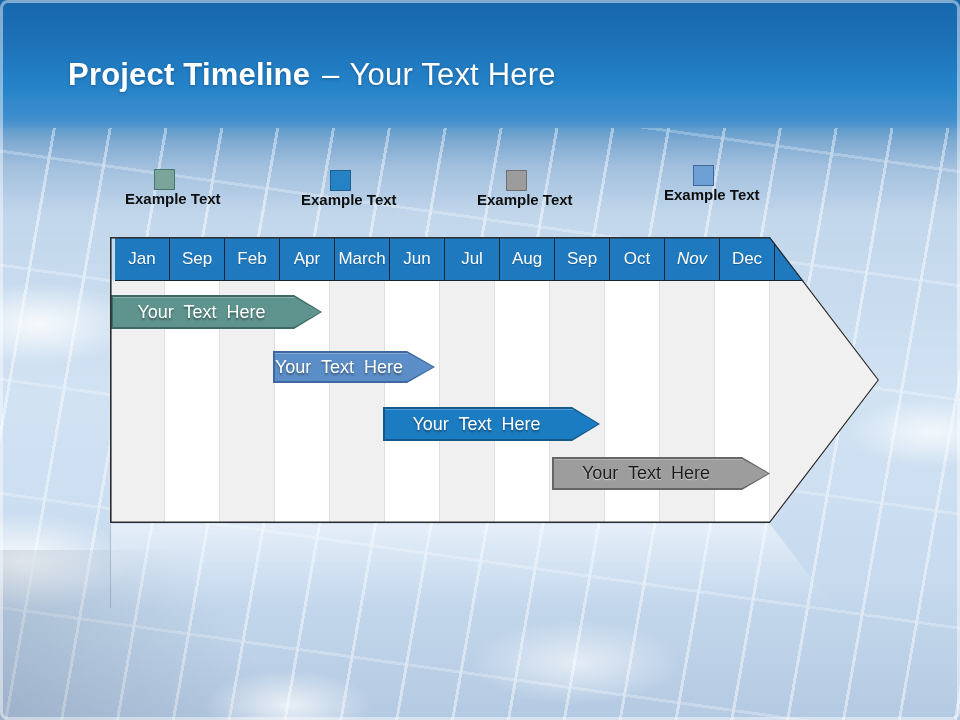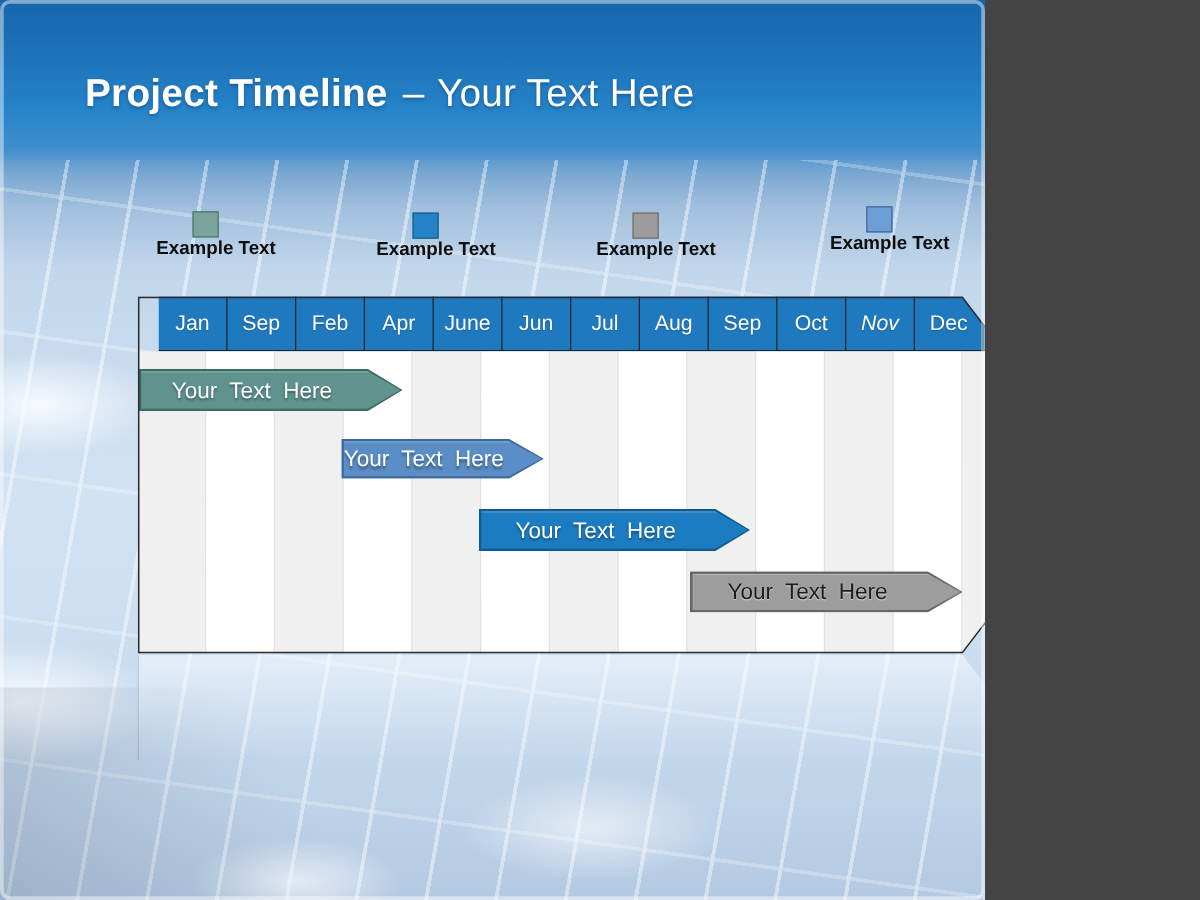--- a/index.html
+++ b/index.html
@@ -1,17 +1,17 @@
 <!DOCTYPE html>
 <html><head>
 <meta charset="utf-8">
 <style>
   html,body{margin:0;padding:0;}
   body{background:#444;}
-  .slide{position:relative;width:788px;height:720px;overflow:hidden;
+  .slide{position:relative;width:960px;height:720px;overflow:hidden;
          font-family:"Liberation Sans",sans-serif;background:#ec4899;}
 
   
   .bg-sky{position:absolute;inset:0;
     background:linear-gradient(180deg,
       #1766ac 0%, #1d72b8 6%, #2583c9 12%, #3f8ecd 16.5%,
       #7aa8d2 19.5%, #a2c1df 23%, #c6daee 30%, #d3e4f4 55%,
       #c7daee 80%, #b4cae2 100%);}
   .bg-building{position:absolute;left:0;right:0;top:128px;bottom:0;opacity:.5;
     background:
@@ -38,21 +38,21 @@
 
   
   .legend{position:absolute;inset:0;z-index:3;pointer-events:none;}
   .legend-item{position:absolute;display:flex;align-items:center;flex-direction:column;}
   .legend-swatch{display:inline-block;width:21px;height:21px;border:1.6px solid #333;box-sizing:border-box;}
   .legend-label{margin-left:16px;font-size:15px;font-weight:700;color:#0e0e0e;}
 
   
   .gantt{position:absolute;left:110px;top:237px;width:770px;height:286px;z-index:4;
     clip-path:polygon(0 0,660px 0,769px 143px,660px 286px,0 286px);}
-  .months{position:absolute;left:17px;top:0;width:770px;height:44px;display:flex;
+  .months{position:absolute;left:5px;top:0;width:770px;height:44px;display:flex;
     border-bottom:1.6px solid #1a2430;box-sizing:border-box;}
   .mcell{width:55px;height:100%;display:flex;align-items:center;justify-content:center;
     color:#fff;font-size:17px;border-right:1.6px solid #1a2430;box-sizing:border-box;
     text-shadow:0 1px 1px rgba(0,0,0,.25);flex:none;}
   .tbody{position:absolute;left:0;top:44px;width:770px;height:242px;display:flex;
     box-shadow:inset 0 6px 6px -4px rgba(0,0,0,.08);}
   .col{width:55px;height:100%;box-sizing:border-box;border-right:1px solid #e0e0e0;flex:none;}
   .col.alt{background:#f0f0f1;}
   .col.lite{background:#ffffff;}
   .tail{flex:1;background:#f0f0f1;}
@@ -102,21 +102,21 @@
         <span class="legend-label">Example Text</span>
       </div>
     </div>
 
   <div class="gantt">
     <div class="months" id="months" style="background: rgb(31, 121, 191);">
         <div class="mcell" style="border-right-color: rgb(26, 36, 48);">Jan</div>
         <div class="mcell" style="border-right-color: rgb(26, 36, 48);">Sep</div>
         <div class="mcell" style="border-right-color: rgb(26, 36, 48);">Feb</div>
         <div class="mcell" style="border-right-color: rgb(26, 36, 48);">Apr</div>
-        <div class="mcell" style="border-right-color: rgb(26, 36, 48);">June</div>
+        <div class="mcell" style="border-right-color: rgb(26, 36, 48);">March</div>
         <div class="mcell" style="border-right-color: rgb(26, 36, 48);">Jun</div>
         <div class="mcell" style="border-right-color: rgb(26, 36, 48);">Jul</div>
         <div class="mcell" style="border-right-color: rgb(26, 36, 48);">Aug</div>
         <div class="mcell" style="border-right-color: rgb(26, 36, 48);">Sep</div>
         <div class="mcell" style="border-right-color: rgb(26, 36, 48);">Oct</div>
         <div class="mcell" style="border-right-color: rgb(26, 36, 48); font-style: italic;">Nov</div>
         <div class="mcell" style="border-right-color: rgb(26, 36, 48);">Dec</div>
       </div>
     <div class="tbody" id="cols">
         <div class="col alt"></div>

